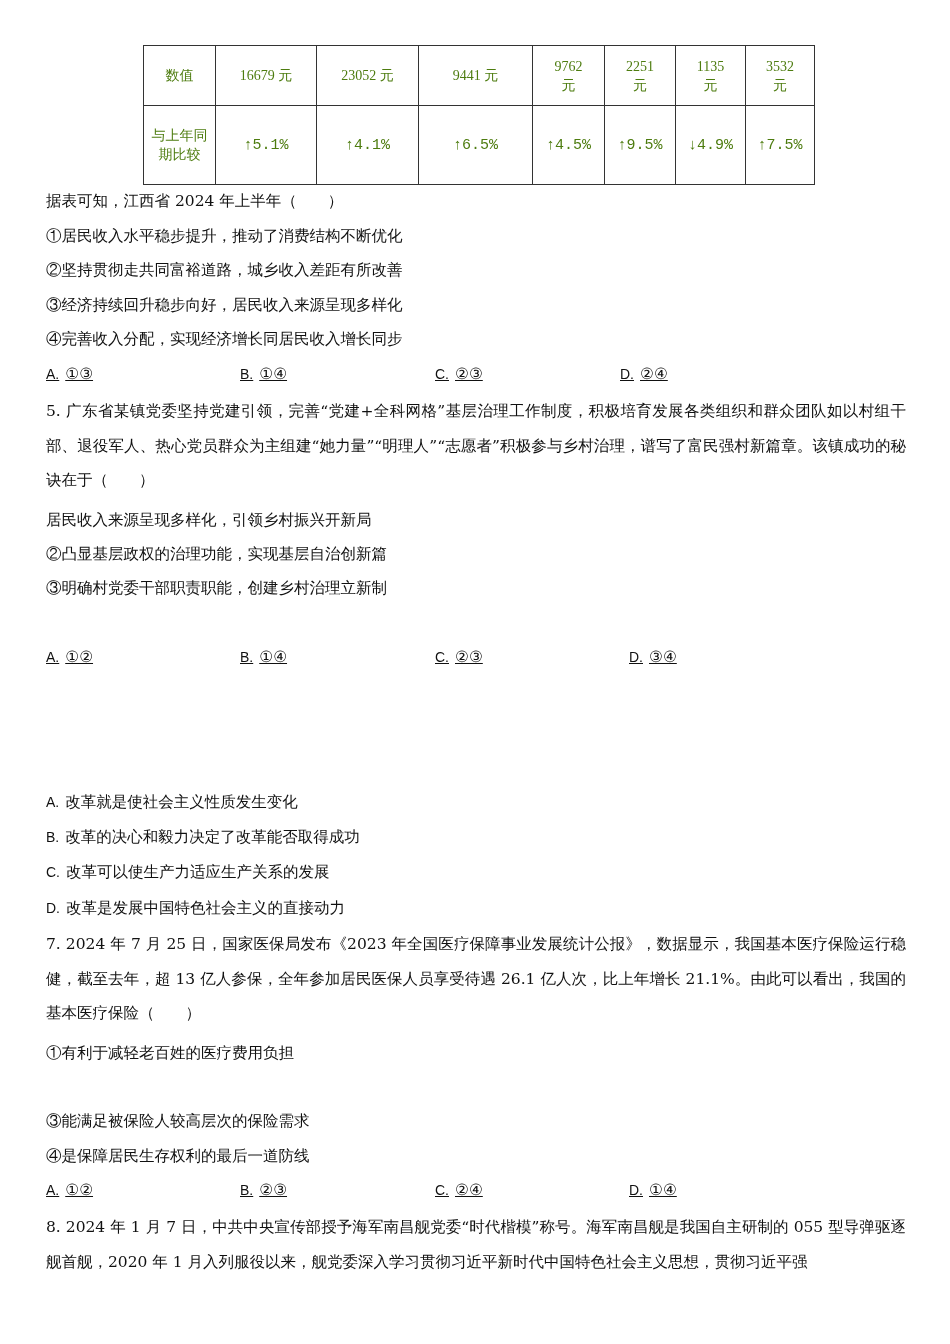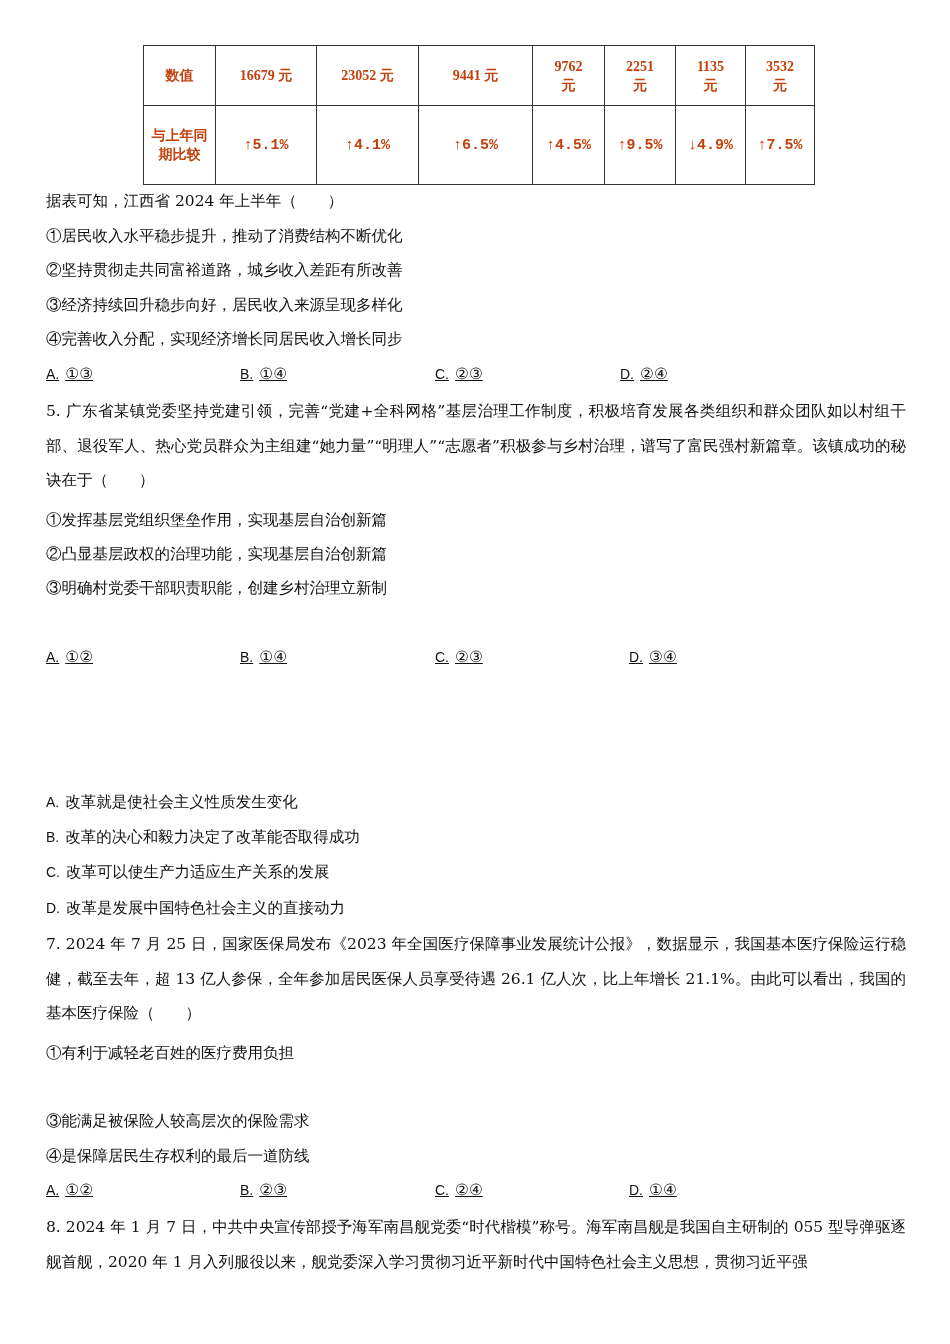--- a/index.html
+++ b/index.html
@@ -7,22 +7,21 @@
     width: 950px; height: 1344px; position: relative; overflow: hidden;
     font-family: "DejaVu Serif", "Liberation Serif", serif;
     color: #111;
   }
   .page { position: absolute; left: 0; top: 0; width: 950px; height: 1344px; }
   table.data {
     position: absolute; left: 143px; top: 45px;
     border-collapse: collapse;
     font-family: "Liberation Serif", "DejaVu Serif", serif;
     font-size: 14px;
-    color: #c2410c;
-    font-weight: bold;
+    color: #4d7c0f;
   }
   table.data td {
     border: 1.5px solid #333;
     text-align: center; vertical-align: middle;
     padding: 0 2px; line-height: 19px;
   }
   table.data tr.r1 td { height: 59px; }
   table.data tr.r2 td { height: 78px; }
   .mono { font-family: "Liberation Mono", "DejaVu Sans Mono", monospace; font-size: 15px; }
   .line {
@@ -78,21 +77,21 @@
   <div class="line" style="top:295px">③经济持续回升稳步向好，居民收入来源呈现多样化</div>
   <div class="line" style="top:329px">④完善收入分配，实现经济增长同居民收入增长同步</div>
   <div class="choices" style="top:364px">
     <span class="choice" style="left:0"><span class="opt-label">A.</span><span>①③</span></span>
     <span class="choice" style="left:194px"><span class="opt-label">B.</span><span>①④</span></span>
     <span class="choice" style="left:389px"><span class="opt-label">C.</span><span>②③</span></span>
     <span class="choice" style="left:574px"><span class="opt-label">D.</span><span>②④</span></span>
   </div>
 
   <div class="para" style="top:394px">5. 广东省某镇党委坚持党建引领，完善“党建+全科网格”基层治理工作制度，积极培育发展各类组织和群众团队如以村组干部、退役军人、热心党员群众为主组建“她力量”“明理人”“志愿者”积极参与乡村治理，谱写了富民强村新篇章。该镇成功的秘诀在于（　　）</div>
-  <div class="line" style="top:510px">①发挥基层党组织堡垒作用，实现基层自治创新篇</div>
+  <div class="line" style="top:510px">居民收入来源呈现多样化，引领乡村振兴开新局</div>
   <div class="line" style="top:544px">②凸显基层政权的治理功能，实现基层自治创新篇</div>
   <div class="line" style="top:578px">③明确村党委干部职责职能，创建乡村治理立新制</div>
   <div class="choices" style="top:647px">
     <span class="choice" style="left:0"><span class="opt-label">A.</span><span>①②</span></span>
     <span class="choice" style="left:194px"><span class="opt-label">B.</span><span>①④</span></span>
     <span class="choice" style="left:389px"><span class="opt-label">C.</span><span>②③</span></span>
     <span class="choice" style="left:583px"><span class="opt-label">D.</span><span>③④</span></span>
   </div>
 
   <div class="line" style="top:792px"><span class="opt-label">A.</span><span>改革就是使社会主义性质发生变化</span></div>

